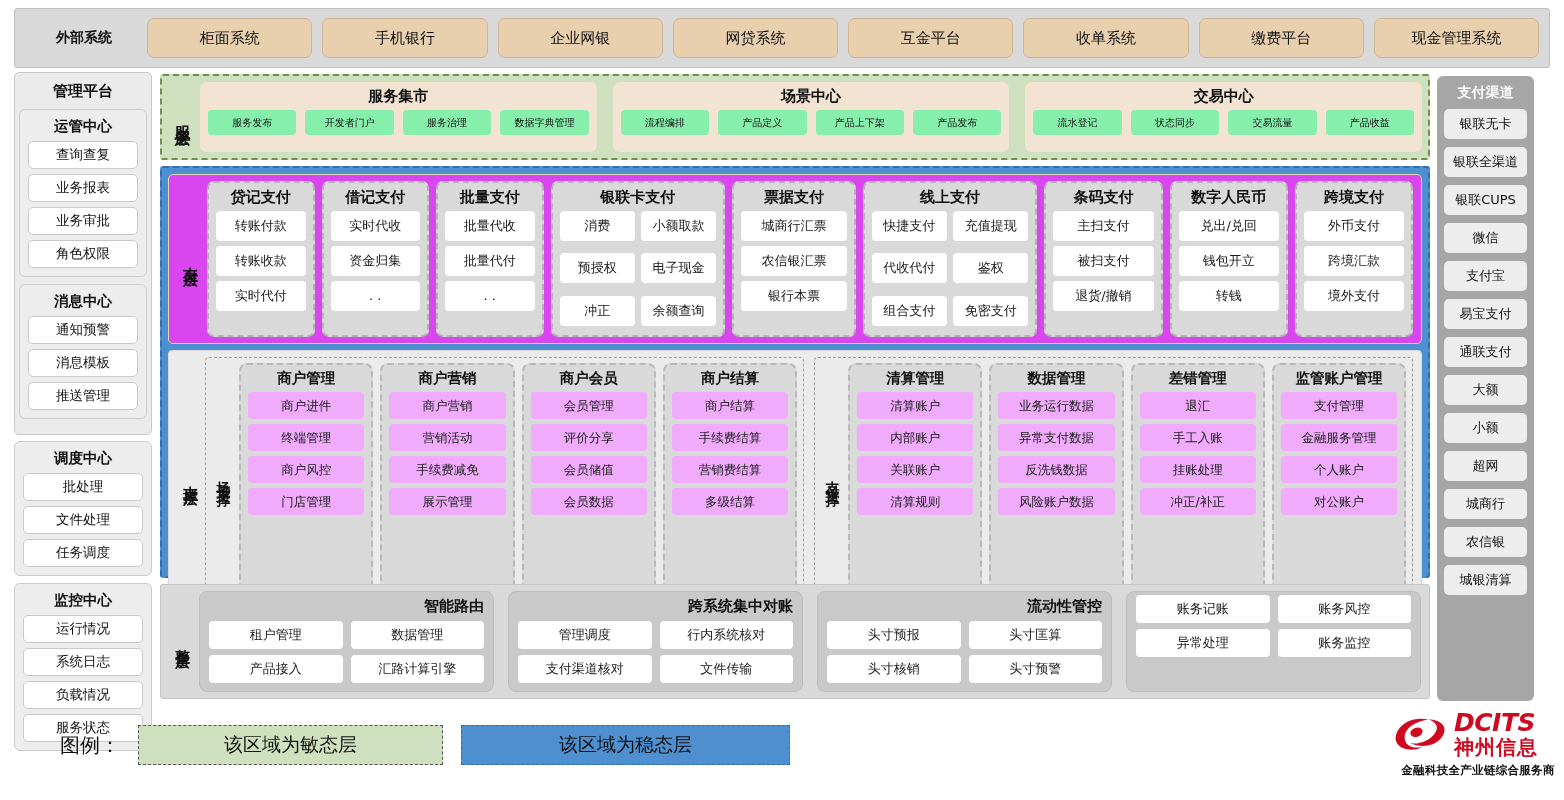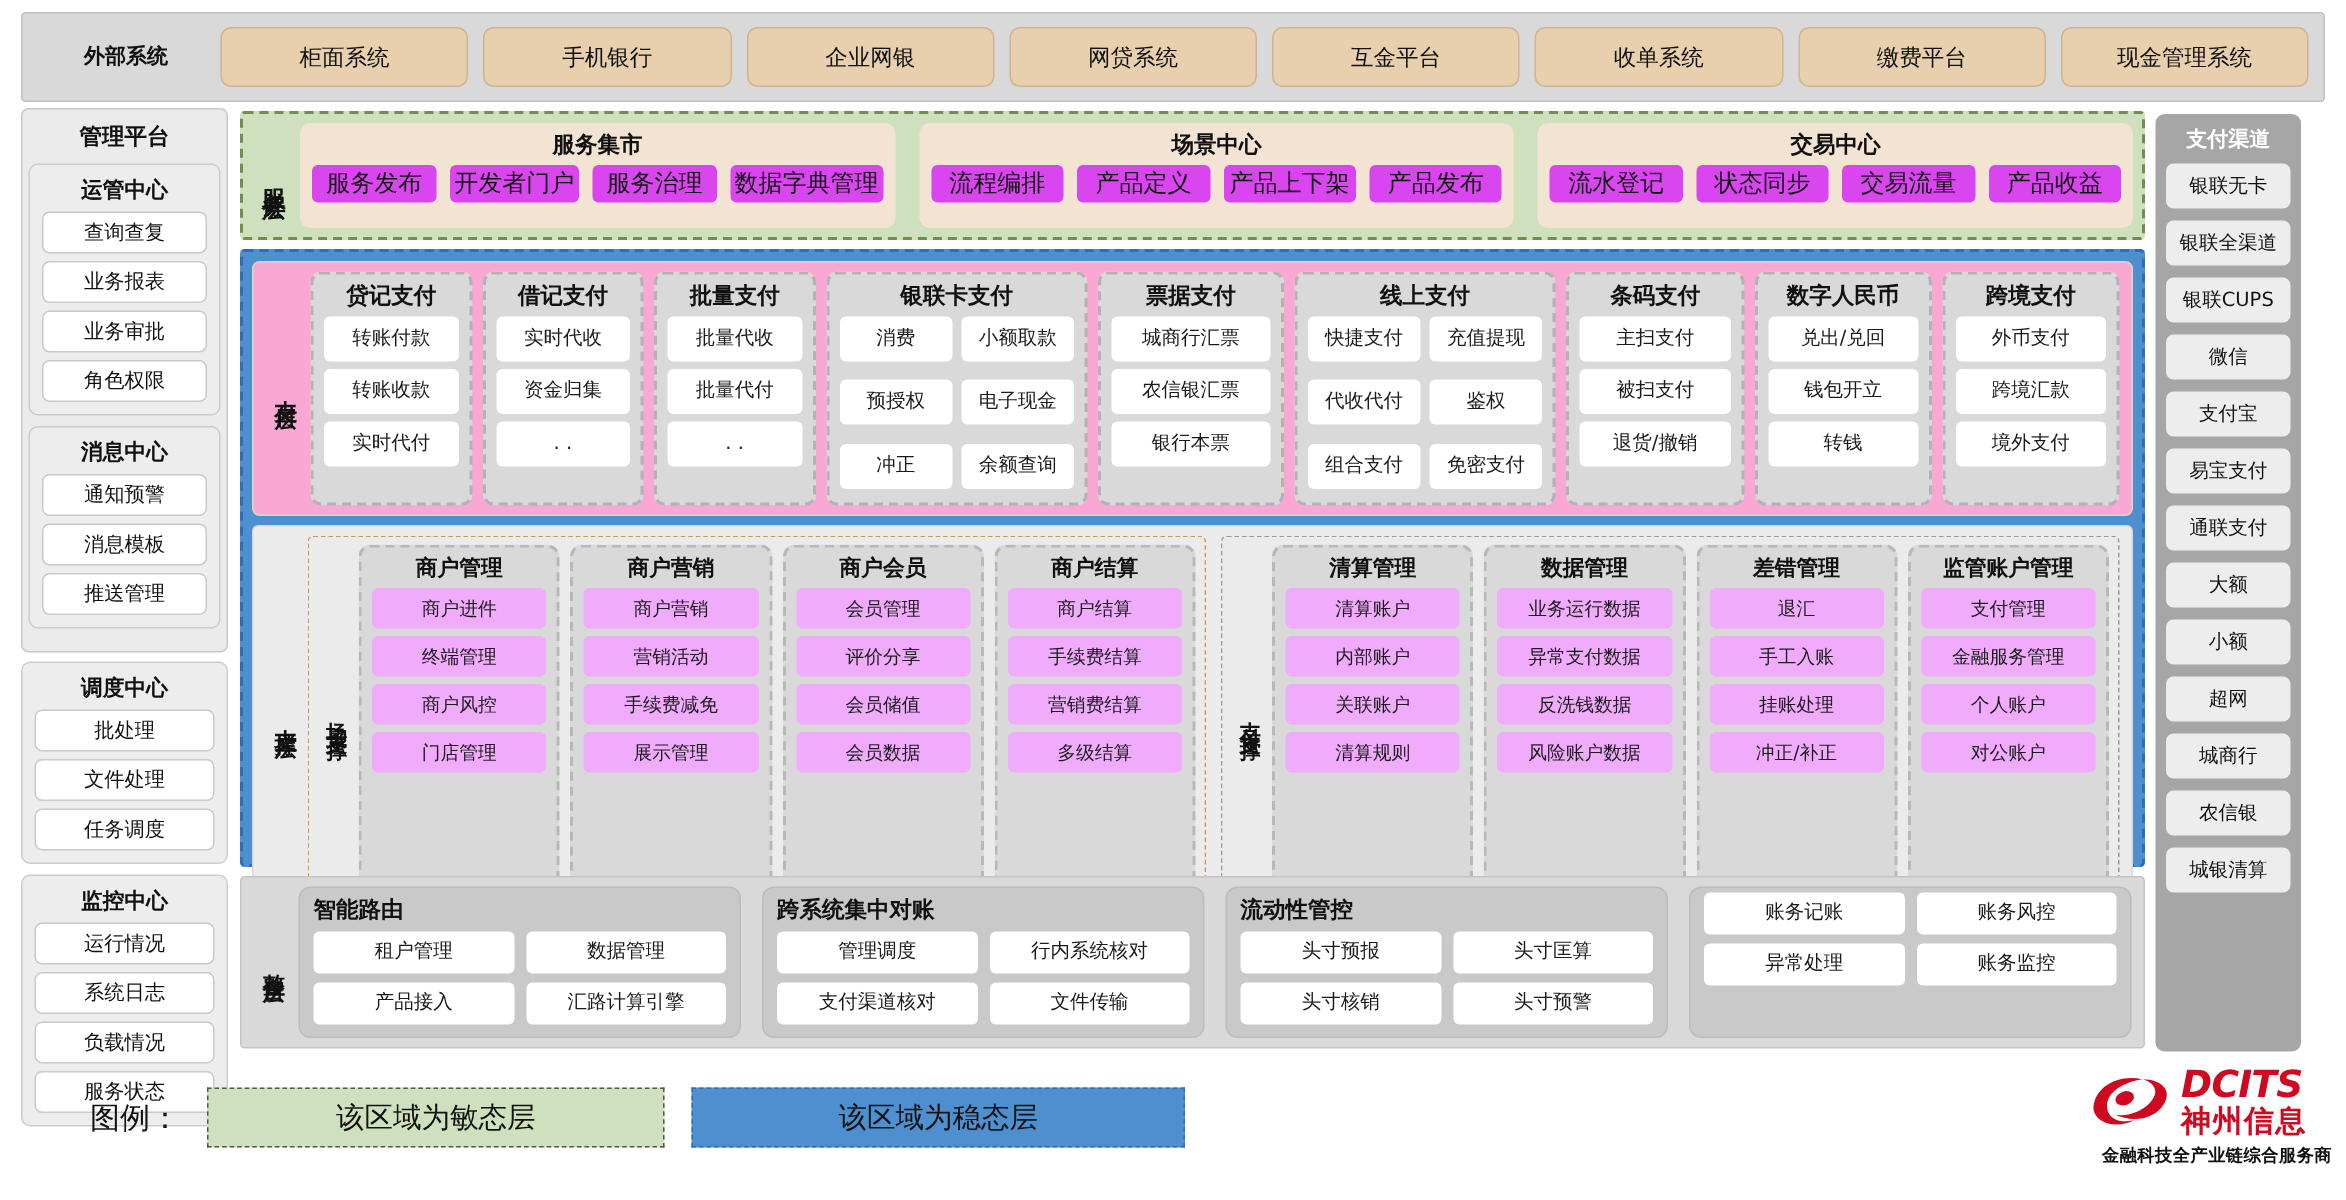--- a/index.html
+++ b/index.html
@@ -83,35 +83,35 @@
   }
   .svc .vlabel { width: 28px; font-size: 16px; flex: none; }
   .svc-cols { display: flex; flex: 1; gap: 16px; padding-left: 4px; }
   .svc-col {
     background: #f2e3d3; border-radius: 7px; flex: 1;
     padding: 3px 8px 6px;
   }
   .svc-col-title { font-size: 15px; font-weight: bold; text-align: center; color: #111; padding: 2px 0 4px; }
   .svc-row { display: flex; gap: 9px; justify-content: center; }
   .svc-chip {
-    background: #d946ef; border-radius: 4px; height: 25px; flex: 1;
+    background: #86efac; border-radius: 4px; height: 25px; flex: 1;
     display: flex; align-items: center; justify-content: center;
-    font-size: 16px; color: #111; white-space: nowrap; padding: 0 3px;
+    font-size: 10px; color: #111; white-space: nowrap; padding: 0 3px;
   }
 
   
   .stable {
     position: absolute; left: 160px; top: 166px; width: 1270px; height: 412px;
     background: #4e8fd0; border: 2px dashed #2f6db5; border-radius: 3px;
     padding: 6px;
   }
 
   
   .pay {
-    background: #f9a8d4; border: 1px solid #e4d5b4; border-radius: 5px;
+    background: #d946ef; border: 1px solid #e4d5b4; border-radius: 5px;
     height: 170px; display: flex; padding: 6px 8px;
   }
   .pay .vlabel { width: 26px; font-size: 15px; flex: none; }
   .pay-cols { display: flex; flex: 1; gap: 7px; padding-left: 4px; }
   .paycard {
     background: #d9d9d9; border: 2px dashed #b3b3b3; border-radius: 7px;
     padding: 3px 7px 6px; display: flex; flex-direction: column;
   }
   .paycard-title { font-size: 15px; font-weight: bold; text-align: center; color: #111; padding: 2px 0 4px; }
   .paycard-body { display: flex; flex-direction: column; gap: 5px; flex: 1; }
@@ -145,21 +145,21 @@
     position: absolute; left: 160px; top: 584px; width: 1270px; height: 115px;
     background: #d9d9d9; border: 1px solid #c5c5c5; border-radius: 3px;
     display: flex; padding: 6px 8px;
   }
   .intg .vlabel { width: 26px; font-size: 15px; flex: none; }
   .intg-cols { display: flex; flex: 1; gap: 14px; padding-left: 4px; }
   .intgcard {
     background: #c9c9c9; border: 1px solid #bcbcbc; border-radius: 8px;
     flex: 1; padding: 3px 9px 7px;
   }
-  .intgcard-title { font-size: 15px; font-weight: bold; text-align: left; color: #111; padding: 2px 0 5px; }
+  .intgcard-title { font-size: 15px; font-weight: bold; text-align: right; color: #111; padding: 2px 0 5px; }
   .intgcard-body { display: grid; grid-template-columns: 1fr 1fr; gap: 6px 8px; }
   .intgcard-body .chip { height: 28px; border: none; background: #fff; border-radius: 4px; font-size: 13px; }
 
   
   .legend { position: absolute; left: 60px; top: 725px; display: flex; align-items: center; gap: 18px; }
   .legend-label { font-size: 20px; color: #111; }
   .legend-agile {
     width: 305px; height: 40px; background: #cfe0be; border: 1px dashed #555;
     display: flex; align-items: center; justify-content: center; font-size: 19px; color: #111;
   }

